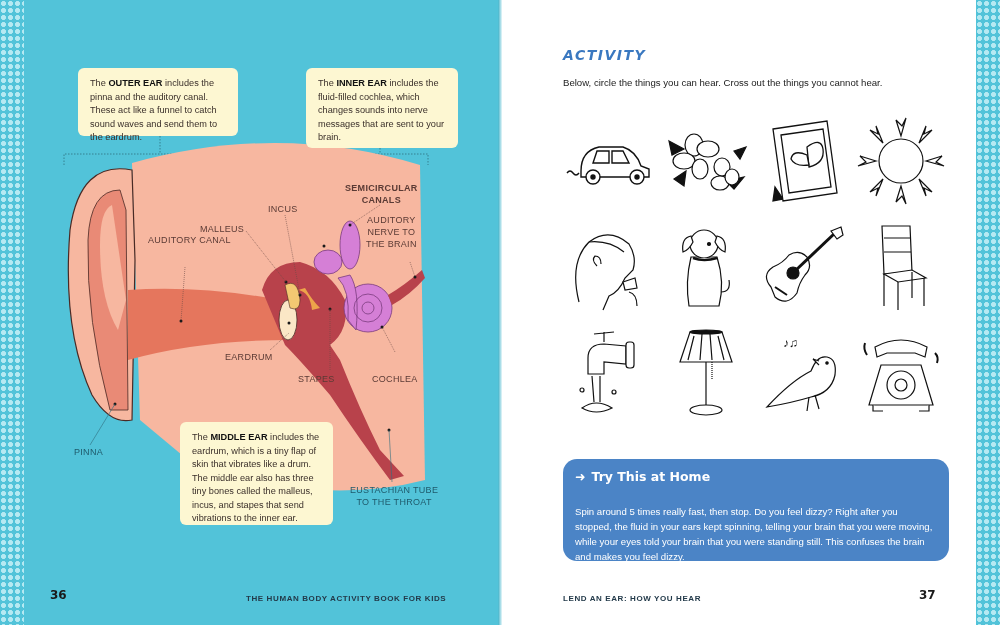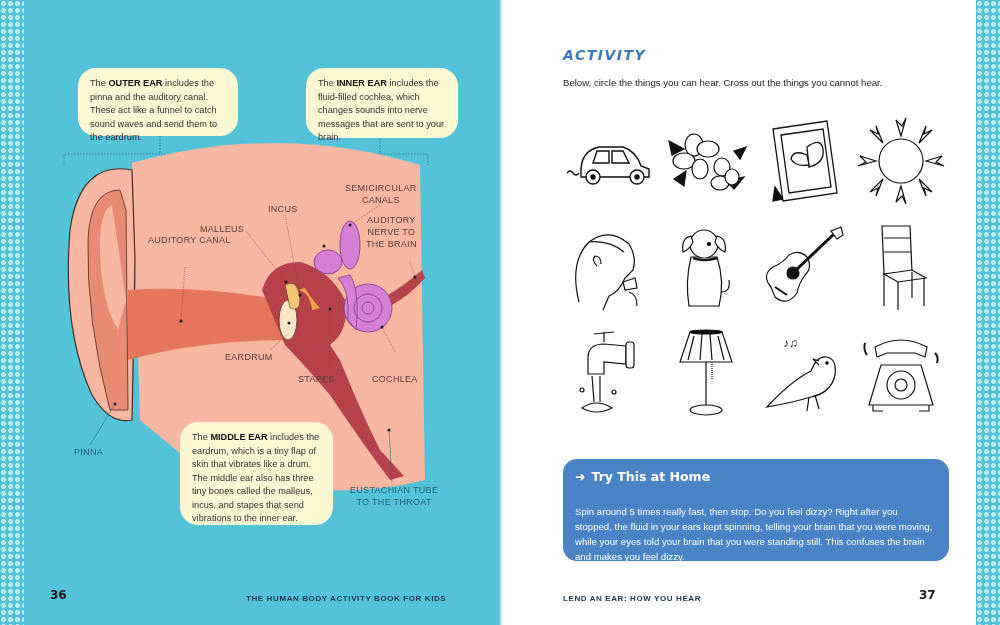--- a/index.html
+++ b/index.html
@@ -9,21 +9,21 @@
     background-color:#52c3d9;
     background-image:radial-gradient(circle,#b6e9f2 2.2px,transparent 2.6px);
     background-size:7px 7px;}
   .gutter{position:absolute;left:498px;top:0;width:4px;height:625px;background:linear-gradient(90deg,#3fb3ca,#e9f7fa);}
   .right-page{position:absolute;left:502px;top:0;width:474px;height:625px;background:#fff;}
   .dots-right{position:absolute;left:976px;top:0;width:24px;height:625px;
     background-color:#52c3d9;
     background-image:radial-gradient(circle,#b6e9f2 2.2px,transparent 2.6px);
     background-size:7px 7px;}
 
-  .callout{position:absolute;background:#fdf7d2;border-radius:18px;color:#3a2f2a;font-size:9.2px;line-height:13.5px;padding:9px 12px;box-sizing:border-box;}
+  .callout{position:absolute;background:#fdf7d2;border-radius:6px;color:#3a2f2a;font-size:9.2px;line-height:13.5px;padding:9px 12px;box-sizing:border-box;}
   .callout b{font-weight:900;color:#111;}
   .ear-svg{position:absolute;left:0;top:0;}
   .lbl{position:absolute;font-size:9px;color:#5a3a34;letter-spacing:.3px;text-align:center;line-height:12px;white-space:nowrap;}
   .lbl.blue{color:#1f5a6b;}
   .page-num{position:absolute;top:588px;font-family:"DejaVu Sans",sans-serif;font-weight:900;font-size:12px;color:#1a1a1a;}
   .footer{position:absolute;top:594px;font-size:8px;font-weight:700;letter-spacing:.6px;color:#233a4a;}
 
   .activity-title{position:absolute;left:563px;top:47px;font-family:"DejaVu Sans",sans-serif;font-weight:900;font-size:14px;letter-spacing:1.5px;color:#3a78c0;font-style:italic;}
   .activity-instr{position:absolute;left:563px;top:77px;font-size:9.6px;color:#222;}
   .grid{position:absolute;left:560px;top:108px;width:390px;height:318px;display:grid;grid-template-columns:repeat(4,1fr);grid-template-rows:repeat(3,1fr);}
@@ -101,28 +101,28 @@
     </g>
     <g stroke="#2f6f7f" stroke-width="0.6" fill="none">
       <path d="M90 445 L115 404"></path>
         <path d="M392 482 L389 430"></path>
     </g>
   </svg>
 
   <div class="callout" style="left:78px;top:68px;width:160px;height:68px;">
     <span>The </span><b>OUTER EAR</b><span> includes the pinna and the auditory canal. These act like a funnel to catch sound waves and send them to the eardrum.</span>
   </div>
-  <div class="callout" style="left:306px;top:68px;width:152px;height:70px;">
+  <div class="callout" style="left:306px;top:68px;width:152px;height:80px;">
     <span>The </span><b>INNER EAR</b><span> includes the fluid-filled cochlea, which changes sounds into nerve messages that are sent to your brain.</span>
   </div>
   <div class="callout" style="left:180px;top:422px;width:153px;height:103px;">
     <span>The </span><b>MIDDLE EAR</b><span> includes the eardrum, which is a tiny flap of skin that vibrates like a drum. The middle ear also has three tiny bones called the malleus, incus, and stapes that send vibrations to the inner ear.</span>
   </div>
 
-  <div class="lbl" style="left:345px;top:182px;white-space:pre;">SEMICIRCULAR
+  <div class="lbl" style="left:345px;top:182px;white-space:pre;font-weight:bold;">SEMICIRCULAR
 CANALS</div>
   <div class="lbl" style="left:268px;top:203px;">INCUS</div>
   <div class="lbl" style="left:200px;top:223px;">MALLEUS</div>
   <div class="lbl" style="left:366px;top:214px;white-space:pre;">AUDITORY
 NERVE TO
 THE BRAIN</div>
   <div class="lbl" style="left:148px;top:234px;">AUDITORY CANAL</div>
   <div class="lbl" style="left:225px;top:351px;">EARDRUM</div>
   <div class="lbl" style="left:372px;top:353px;margin-top:20px;">COCHLEA</div>
   <div class="lbl" style="left:298px;top:373px;">STAPES</div>

